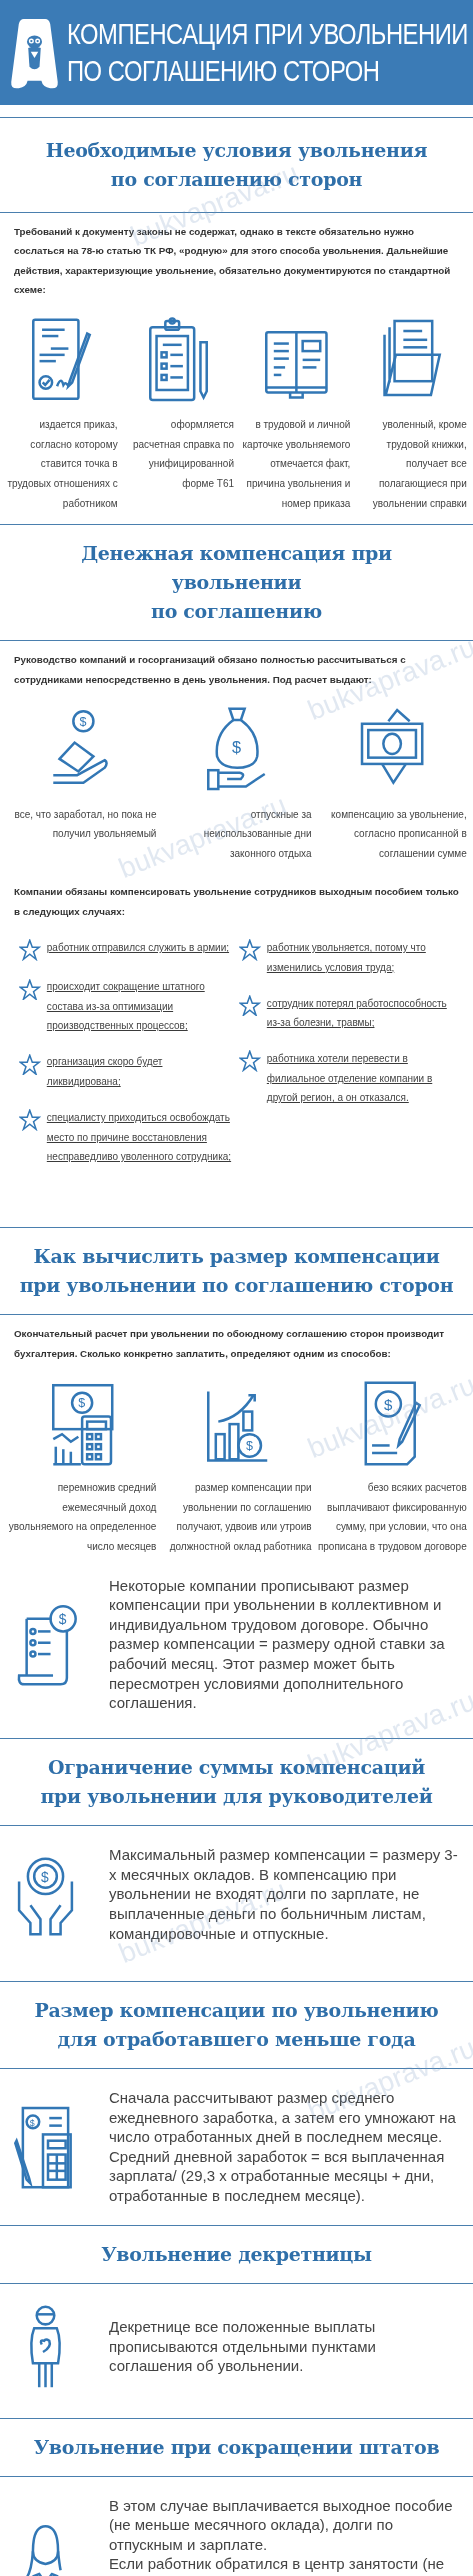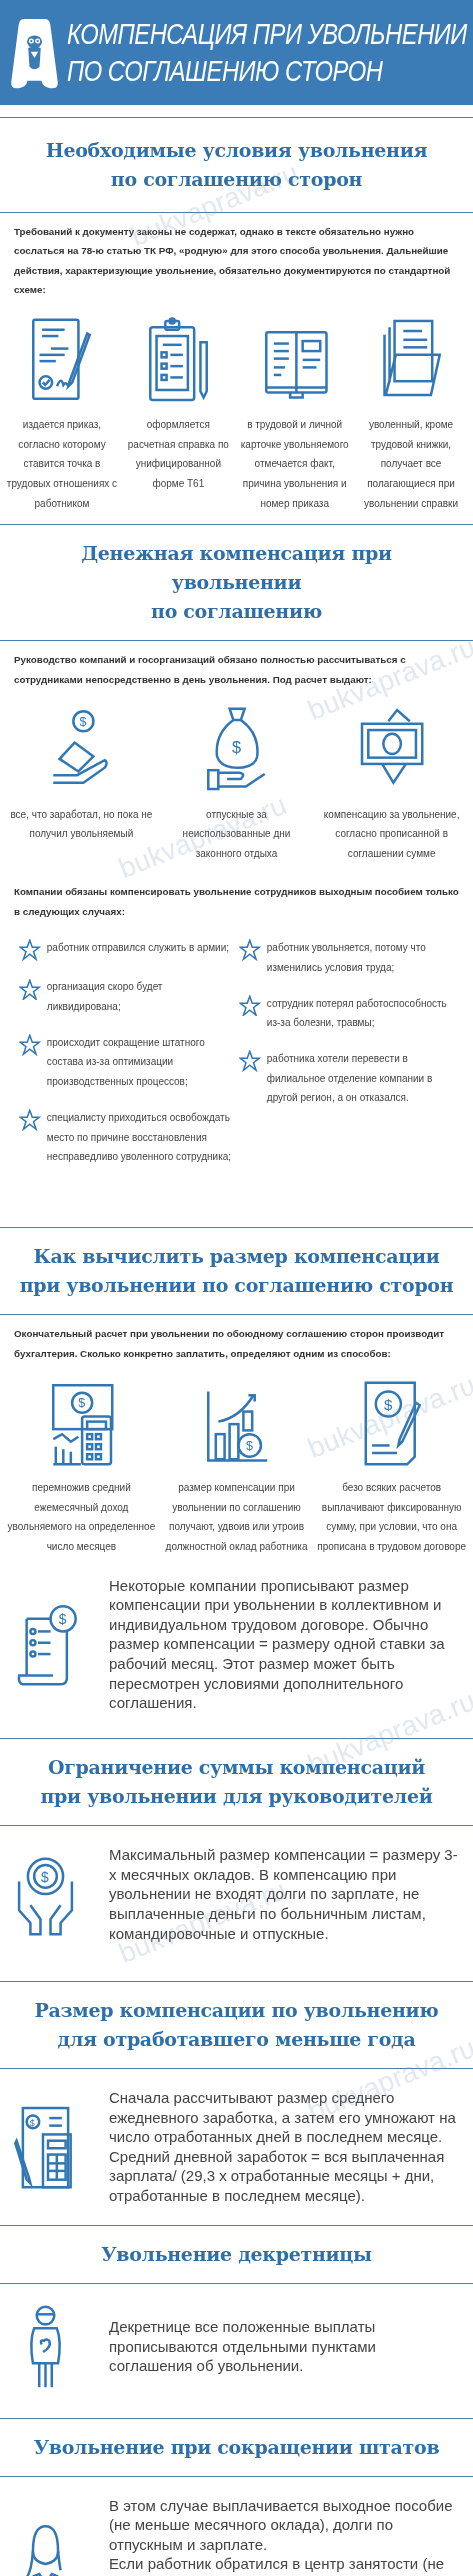--- a/index.html
+++ b/index.html
@@ -1,28 +1,28 @@
 <!DOCTYPE html>
 <html style="font-size:10px"><head>
 <meta charset="utf-8">
 <style>
   * { box-sizing: border-box; margin: 0; padding: 0; }
   body { width: 473px; background: #ffffff; font-family: "Liberation Sans", sans-serif; color: #3a3a3a; }
   .page { width: 473px; position: relative; overflow: hidden; }
-  .header { height: 106px; background: #3b7bb6; display: flex; align-items: center; padding-left: 10px; border-bottom: 1.9px solid #ffffff; font-style: italic; }
+  .header { height: 106px; background: #3b7bb6; display: flex; align-items: center; padding-left: 10px; border-bottom: 1.9px solid #ffffff; }
   .logo { width: 49px; height: 76px; margin-right: 7.6px; flex: none; }
   .header-title { color: #ffffff; font-family: "Liberation Sans Narrow", "Liberation Sans", sans-serif; font-size: 29px; line-height: 37px; letter-spacing: -0.6px; transform: scaleX(0.82); transform-origin: left center; white-space: nowrap; }
   .sec-title { border-top: 1.9px solid #4a7fae; border-bottom: 1.9px solid #4a7fae; text-align: center; color: #2f6fa9; font-family: "DejaVu Serif", "Liberation Serif", serif; font-weight: bold; font-size: 19px; line-height: 29px; padding: 14px 17px; margin-top: 11.4px; letter-spacing: -0.3px; }
   .sec-title.one { padding: 17.7px 6.3px; }
   .lead { font-weight: bold; font-size: 9.8px; line-height: 19.6px; padding: 8.8px 14px 0 14px; color: #333; }
   .row { display: flex; justify-content: space-around; padding: 12.6px 3.8px 0 3.8px; }
-  .cell { text-align: center; flex: 1; padding: 0 2.5px; }
+  .cell { text-align: right; flex: 1; padding: 0 2.5px; }
   .cell svg { width: 69px; height: 95px; display: block; margin: 0 auto 7.6px; }
   .cap { font-size: 10px; line-height: 19.6px; color: #444; }
-  .stars { display: grid; grid-template-columns: 1fr 1fr; column-gap: 0; padding: 16.4px 14px 0 19px; }
+  .stars { display: grid; grid-template-columns: 1fr 1fr; column-gap: 0; padding: 16.4px 14px 0 19px; text-decoration: underline; }
   .star-item { display: flex; margin-bottom: 16.4px; }
   .star-item svg { width: 21.5px; height: 21.5px; flex: none; margin-right: 6.3px; margin-top: 1.3px; }
   .star-item span { font-size: 10px; line-height: 19.6px; color: #444; }
   .side { display: flex; align-items: center; padding: 19px 12.6px 19px 14px; }
   .side svg { width: 63px; height: 88px; flex: none; margin-right: 32px; }
   .side p { font-size: 15px; line-height: 19.6px; color: #444; }
   .wm { position: absolute; color: rgba(120,150,190,0.22); font-size: 28px; transform: rotate(-22deg); pointer-events: none; font-family: "Liberation Sans", sans-serif; }
 </style>
 </head>
 <body>
@@ -158,27 +158,27 @@
       <div class="star-item">
         <svg viewBox="0 0 34 34">
             <path d="M17 2 L21 13 L32 13 L23 20 L27 32 L17 24 L7 32 L11 20 L2 13 L13 13 Z" fill="none" stroke="#3277b5" stroke-width="2.4"></path>
           </svg>
         <span>работник отправился служить в армии;</span>
       </div>
       <div class="star-item">
         <svg viewBox="0 0 34 34">
             <path d="M17 2 L21 13 L32 13 L23 20 L27 32 L17 24 L7 32 L11 20 L2 13 L13 13 Z" fill="none" stroke="#3277b5" stroke-width="2.4"></path>
           </svg>
+        <span>происходит сокращение штатного состава из-за оптимизации производственных процессов;</span>
+      </div>
+      <div class="star-item">
+        <svg viewBox="0 0 34 34">
+            <path d="M17 2 L21 13 L32 13 L23 20 L27 32 L17 24 L7 32 L11 20 L2 13 L13 13 Z" fill="none" stroke="#3277b5" stroke-width="2.4"></path>
+          </svg>
         <span>организация скоро будет ликвидирована;</span>
-      </div>
-      <div class="star-item">
-        <svg viewBox="0 0 34 34">
-            <path d="M17 2 L21 13 L32 13 L23 20 L27 32 L17 24 L7 32 L11 20 L2 13 L13 13 Z" fill="none" stroke="#3277b5" stroke-width="2.4"></path>
-          </svg>
-        <span>происходит сокращение штатного состава из-за оптимизации производственных процессов;</span>
       </div>
       <div class="star-item">
         <svg viewBox="0 0 34 34">
             <path d="M17 2 L21 13 L32 13 L23 20 L27 32 L17 24 L7 32 L11 20 L2 13 L13 13 Z" fill="none" stroke="#3277b5" stroke-width="2.4"></path>
           </svg>
         <span>специалисту приходиться освобождать место по причине восстановления несправедливо уволенного сотрудника;</span>
       </div>
     </div>
     <div>
       <div class="star-item">

